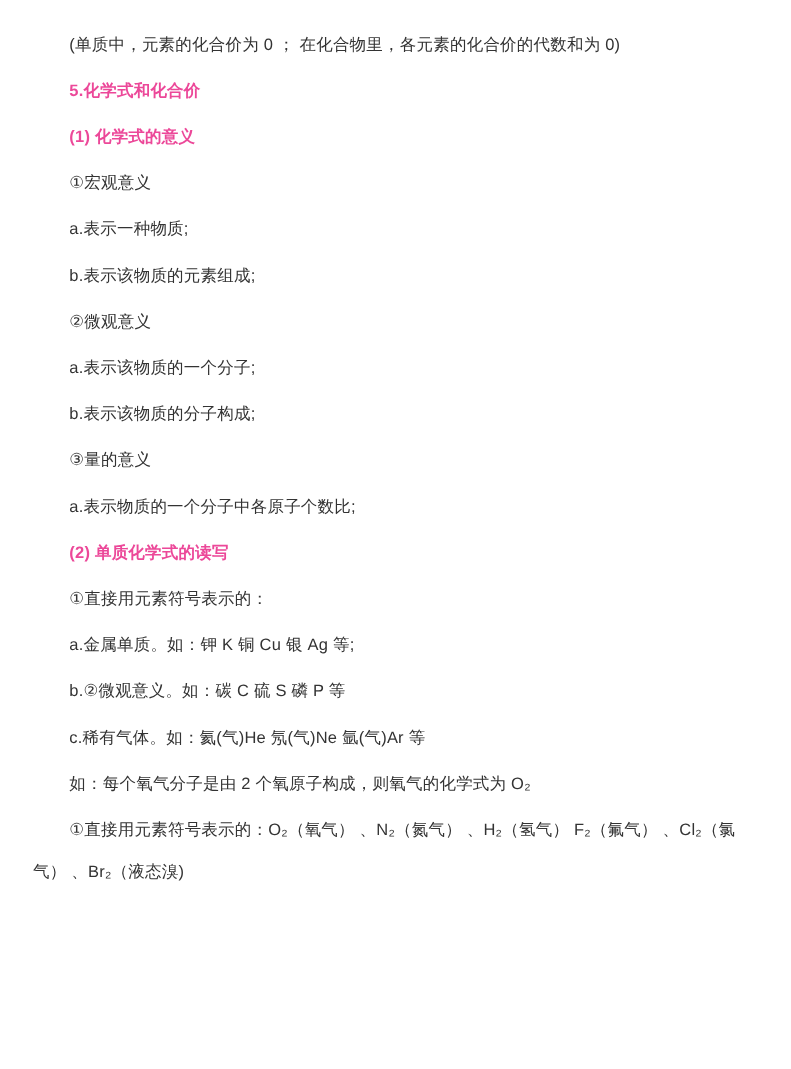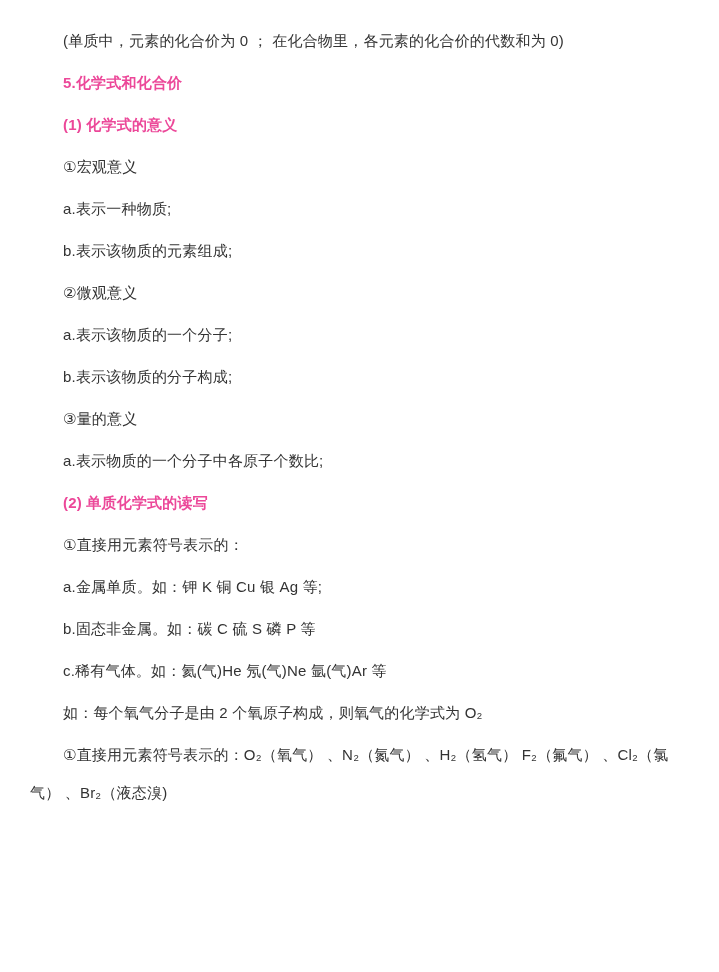--- a/index.html
+++ b/index.html
@@ -48,18 +48,18 @@
       <p class="para">a.表示一种物质;</p>
       <p class="para">b.表示该物质的元素组成;</p>
       <p class="para">②微观意义</p>
       <p class="para">a.表示该物质的一个分子;</p>
       <p class="para">b.表示该物质的分子构成;</p>
       <p class="para">③量的意义</p>
       <p class="para">a.表示物质的一个分子中各原子个数比;</p>
       <p class="para heading">(2) 单质化学式的读写</p>
       <p class="para">①直接用元素符号表示的：</p>
       <p class="para">a.金属单质。如：钾 K  铜 Cu  银 Ag  等;</p>
-      <p class="para">b.固态非金属。如：碳 C  硫 S  磷 P  等</p>
+      <p class="para">b.②微观意义。如：碳 C  硫 S  磷 P  等</p>
       <p class="para">c.稀有气体。如：氦(气)He  氖(气)Ne  氩(气)Ar 等</p>
       <p class="para">如：每个氧气分子是由 2 个氧原子构成，则氧气的化学式为 O₂</p>
       <p class="para">①直接用元素符号表示的：O₂（氧气） 、N₂（氮气）  、H₂（氢气）  F₂（氟气） 、Cl₂（氯气） 、Br₂（液态溴)</p>
     </div>
 </main>
 
 </body></html>

